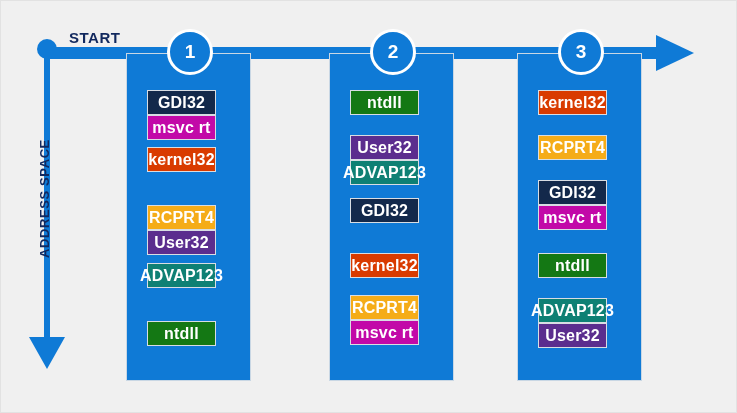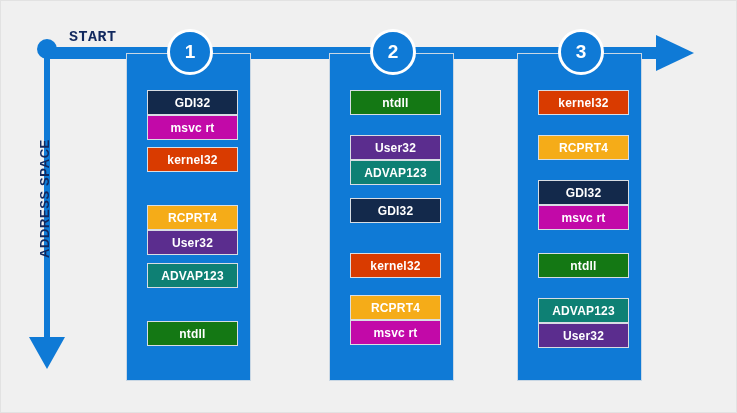--- a/index.html
+++ b/index.html
@@ -50,21 +50,20 @@
     position:absolute;left:655px;top:34px;
     width:0;height:0;
     border-top:18px solid transparent;
     border-bottom:18px solid transparent;
     border-left:38px solid #0f7ad6;
   }
   .start-label{
     position:absolute;left:68px;top:28px;
     font-size:15px;font-weight:bold;letter-spacing:.5px;
     color:#11285e;
-    font-family:Liberation Mono, monospace;
   }
 
   
   .column{
     position:absolute;top:52px;width:125px;height:328px;
     background:#0f7ad6;
     border:1px solid #c9d7e4;
     box-sizing:border-box;
   }
   #col-1{left:125px;}
@@ -82,25 +81,25 @@
     display:flex;align-items:center;justify-content:center;
     z-index:6;
   }
   #badge-1{left:166px;}
   #badge-2{left:369px;}
   #badge-3{left:557px;}
 
   
   .mod{
     position:absolute;
-    width:91px;height:25px;
+    width:69px;height:25px;
     box-sizing:border-box;
     border:1px solid #d8dde3;
     color:#ffffff;
-    font-size:12px;font-weight:bold;
+    font-size:16px;font-weight:bold;
     display:flex;align-items:center;justify-content:center;
     letter-spacing:.2px;
     z-index:4;
   }
   #col-1 .mod{left:20px;}
   #col-2 .mod{left:20px;}
   #col-3 .mod{left:20px;}
 </style>
 </head>
 <body>

